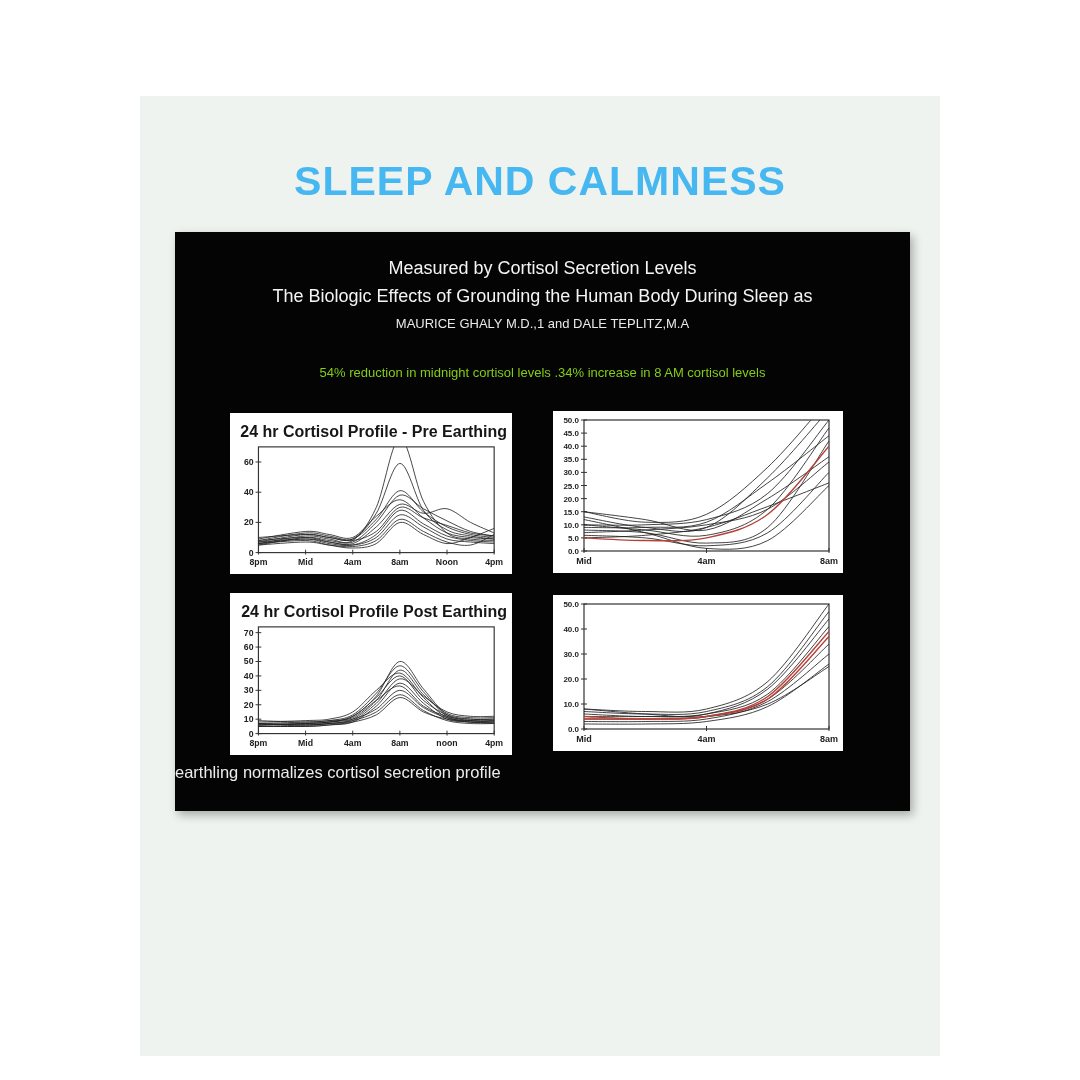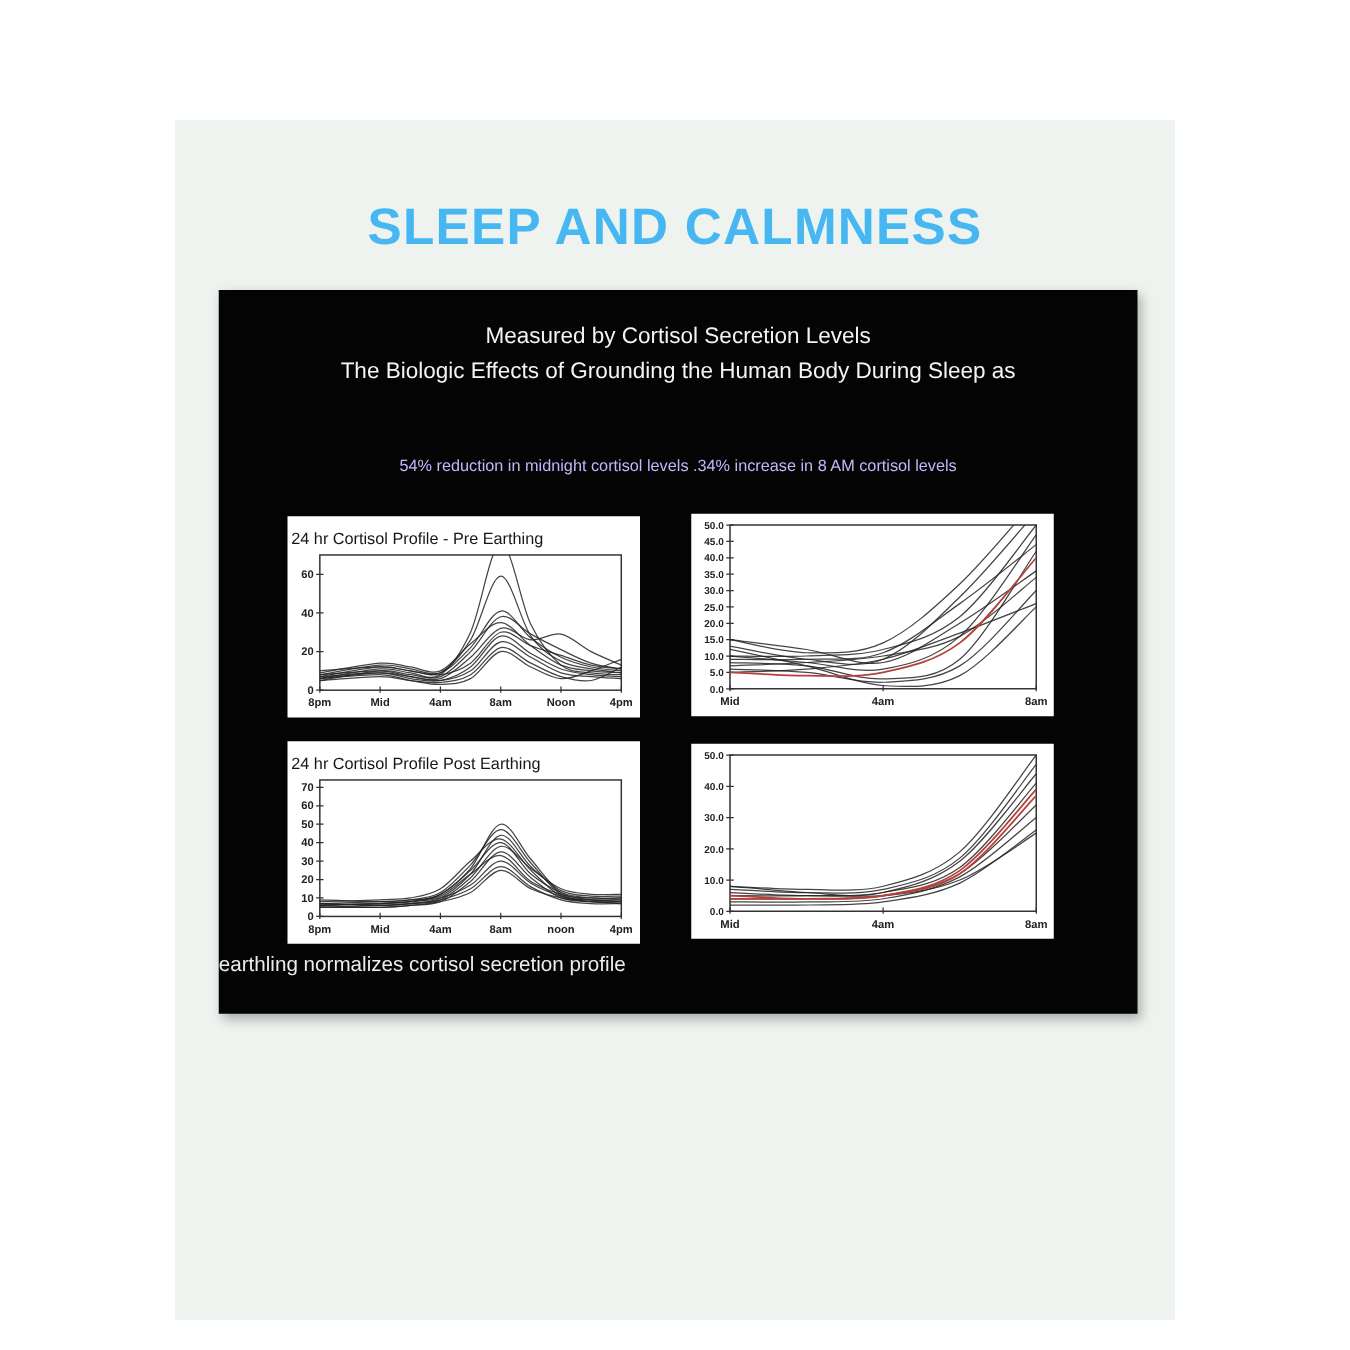--- a/index.html
+++ b/index.html
@@ -10,28 +10,28 @@
           background:#eef3ef;margin-top:36px; }
   .main-title { position:absolute; top:62px; left:0; width:100%; text-align:center;
           font-size:41px; font-weight:bold; letter-spacing:1px; color:#46b7f0; }
   .panel { position:absolute; left:35px; top:136px; width:735px; height:579px;
           background:#040404; box-shadow:3px 4px 9px rgba(0,0,0,0.30); }
   .panel-heading { position:absolute; top:22px; left:0; width:100%; text-align:center;
           color:#f4f4f4; font-size:18px; line-height:28px; font-weight:400; }
   .panel-authors { position:absolute; top:84px; left:0; width:100%; text-align:center;
           color:#e9e9e9; font-size:13px; }
   .panel-stat { position:absolute; top:133px; left:0; width:100%; text-align:center;
-          color:#c4b5fd; font-size:13px; }
+          color:#84cc16; font-size:13px; }
   .chart-box { position:absolute; background:#ffffff; display:flex; flex-direction:column;
           padding:3px 5px 2px 3px; }
   .chart-box.tl { left:55px;  top:181px; width:282px; height:161px; }
   .chart-box.tr { left:378px; top:179px; width:290px; height:162px; }
   .chart-box.bl { left:55px;  top:361px; width:282px; height:162px; }
   .chart-box.br { left:378px; top:363px; width:290px; height:156px; }
-  .chart-title { flex:0 0 auto; text-align:left; font-size:13px; font-weight:normal;
+  .chart-title { flex:0 0 auto; text-align:right; font-size:16px; font-weight:bold;
           color:#161616; padding-top:7px; padding-bottom:2px; }
   .chart-svg { flex:1 1 auto; width:100%; }
   .panel-caption { position:absolute; top:531px; left:0; width:100%; text-align:left;
           color:#ececec; font-size:16.5px; }
   .body-text { position:absolute; top:744px; left:20px; width:760px; text-align:center;
           color:#3c3c3c; font-size:17.5px; line-height:28px; }
   .body-text p + p { margin-top:28px; }
 </style>
 </head>
 <body>
@@ -39,20 +39,21 @@
 <div class="page">
   <div class="card">
 
     <h1 class="main-title">SLEEP AND CALMNESS</h1>
 
     <div class="panel">
       <div class="panel-heading">
         <div>Measured by Cortisol Secretion Levels</div>
         <div>The Biologic Effects of Grounding the Human Body During Sleep as</div>
       </div>
+      <div class="panel-authors">MAURICE GHALY M.D.,1 and DALE TEPLITZ,M.A</div>
       <div class="panel-stat">54% reduction in midnight cortisol levels .34% increase in 8 AM cortisol levels</div>
 
       <div class="chart-box tl">
           <div class="chart-title">24 hr Cortisol Profile - Pre Earthing</div>
           <svg class="chart-svg" viewBox="0 0 274 133">
             <clipPath id="clip0">
               <rect x="22" y="4" width="243" height="109"></rect>
             </clipPath>
             <rect x="22" y="4" width="243" height="109" fill="#ffffff" stroke="#333333" stroke-width="1.2"></rect>
             <line x1="19" y1="113" x2="25" y2="113" stroke="#333333" stroke-width="1"></line>

